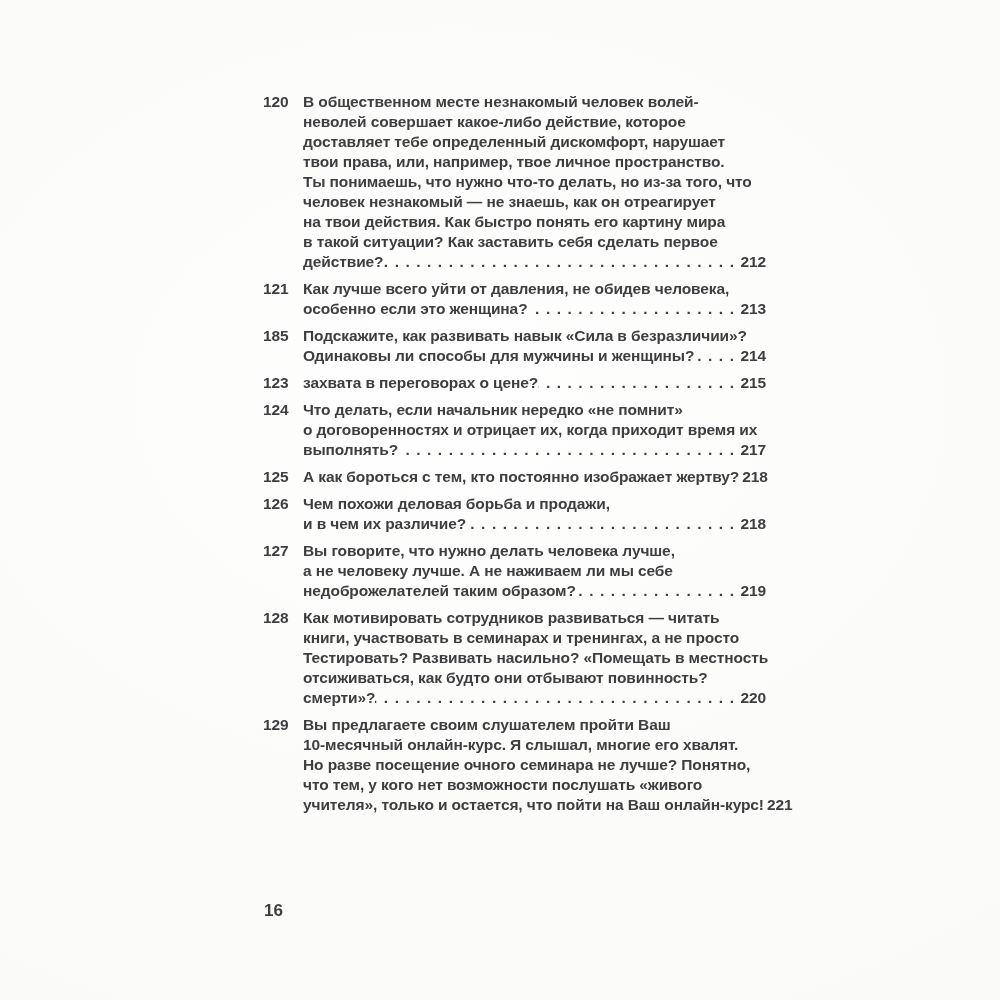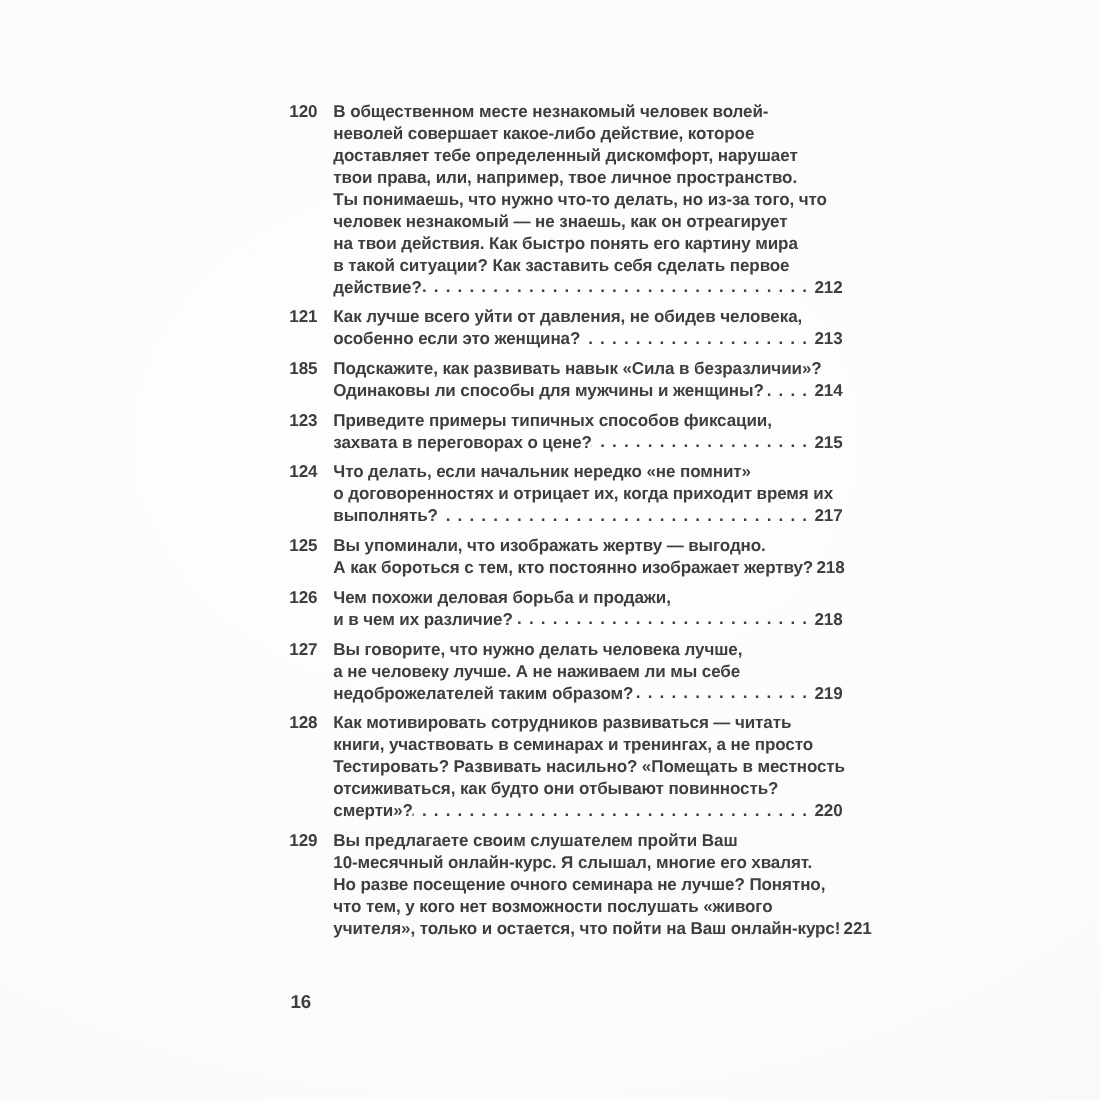--- a/index.html
+++ b/index.html
@@ -132,21 +132,20 @@
         <span class="txt">Одинаковы ли способы для мужчины и женщины?</span>
         <span class="leader">................................................................................</span>
         <span class="pg">214</span>
       </div>
     </div>
   </section>
 
   <section class="entry">
     <span class="num">123</span>
     <div class="body">
-      <div class="line">Приведите примеры типичных способов фиксации,</div>
           <div class="line line-last">
         <span class="txt">захвата в переговорах о цене?</span>
         <span class="leader">................................................................................</span>
         <span class="pg">215</span>
       </div>
     </div>
   </section>
 
   <section class="entry">
     <span class="num">124</span>
@@ -157,21 +156,20 @@
         <span class="txt">выполнять?</span>
         <span class="leader">................................................................................</span>
         <span class="pg">217</span>
       </div>
     </div>
   </section>
 
   <section class="entry">
     <span class="num">125</span>
     <div class="body">
-      <div class="line">Вы упоминали, что изображать жертву — выгодно.</div>
           <div class="line line-last">
         <span class="txt">А как бороться с тем, кто постоянно изображает жертву?</span>
         <span class="leader">................................................................................</span>
         <span class="pg">218</span>
       </div>
     </div>
   </section>
 
   <section class="entry">
     <span class="num">126</span>

